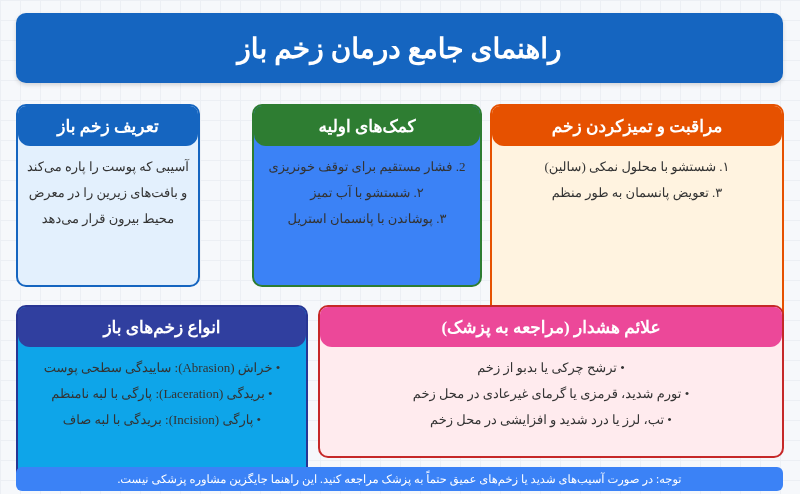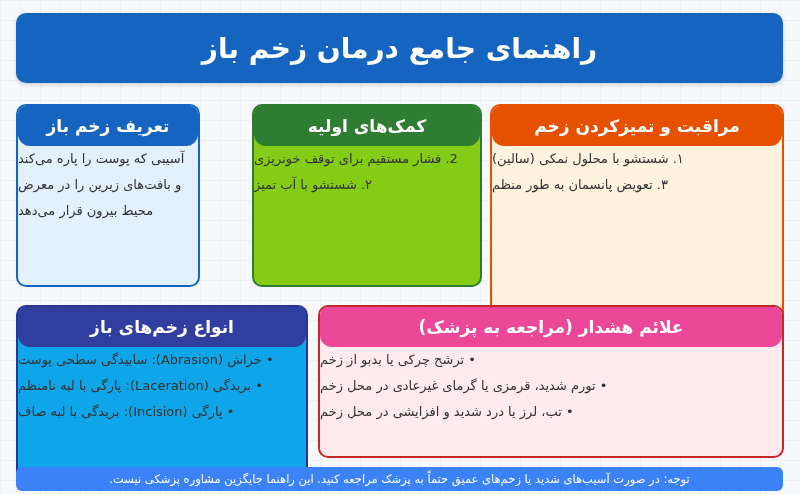--- a/index.html
+++ b/index.html
@@ -1,15 +1,15 @@
 <!DOCTYPE html>
 <html><head>
 <meta charset="utf-8">
 <style>
-  * { box-sizing: border-box; margin: 0; padding: 0; }
+  * { box-sizing: border-box; margin: 0; padding: 0; font-family: Liberation Serif, serif; }
   html, body { width: 800px; height: 494px; overflow: hidden; }
   body {
     background-color: #f6f8fb;
     background-image:
       linear-gradient(#eceff4 1px, transparent 1px),
       linear-gradient(90deg, #eceff4 1px, transparent 1px);
     background-size: 20px 20px;
     font-family: "DejaVu Sans", sans-serif;
     position: relative;
   }
@@ -25,28 +25,28 @@
   .card {
     position: absolute; border-radius: 10px; border: 2px solid;
     overflow: hidden; direction: rtl;
   }
   .card-head {
     height: 40px; display: flex; align-items: center; justify-content: center;
     color: #fff; font-size: 17px; font-weight: bold;
     border-radius: 0 0 12px 12px;
   }
   .card-body {
-    text-align: left; color: #333;
+    padding-top: 8px; text-align: center; color: #333;
     font-size: 13px; line-height: 26px;
   }
   .card-body div { white-space: nowrap; }
 
   .c-def { left: 16px; top: 104px; width: 184px; height: 183px; border-color: #1565c0; background: #e3f0fd; }
   .c-def .card-head { background: #1565c0; }
-  .c-aid { left: 252px; top: 104px; width: 230px; height: 183px; border-color: #2e7d32; background: #84cc16; }
+  .c-aid { left: 252px; top: 104px; width: 230px; height: 183px; border-color: #2e7d32; background: #3b82f6; }
   .c-aid .card-head { background: #2e7d32; }
   .c-care { left: 490px; top: 104px; width: 294px; height: 228px; border-color: #e65100; background: #fff3e0; }
   .c-care .card-head { background: #e65100; }
   .c-types { left: 16px; top: 305px; width: 292px; height: 181px; border-color: #283593; background: #0ea5e9; }
   .c-types .card-head { background: #303f9f; }
   .c-warn { left: 318px; top: 305px; width: 466px; height: 153px; border-color: #c62828; background: #ffebee; }
   .c-warn .card-head { background: #ec4899; }
 
   .footer {
     position: absolute; left: 16px; top: 467px; width: 767px; height: 24px;
@@ -69,20 +69,21 @@
     <div>و بافت‌های زیرین را در معرض</div>
     <div>محیط بیرون قرار می‌دهد</div>
   </div>
 </div>
 
 <div class="card c-aid">
   <div class="card-head">کمک‌های اولیه</div>
   <div class="card-body">
     <div>2. فشار مستقیم برای توقف خونریزی</div>
     <div>۲. شستشو با آب تمیز</div>
+    <div>۳. پوشاندن با پانسمان استریل</div>
   </div>
 </div>
 
 <div class="card c-care">
   <div class="card-head">مراقبت و تمیزکردن زخم</div>
   <div class="card-body">
     <div>۱. شستشو با محلول نمکی (سالین)</div>
     <div>۳. تعویض پانسمان به طور منظم</div>
   </div>
 </div>

